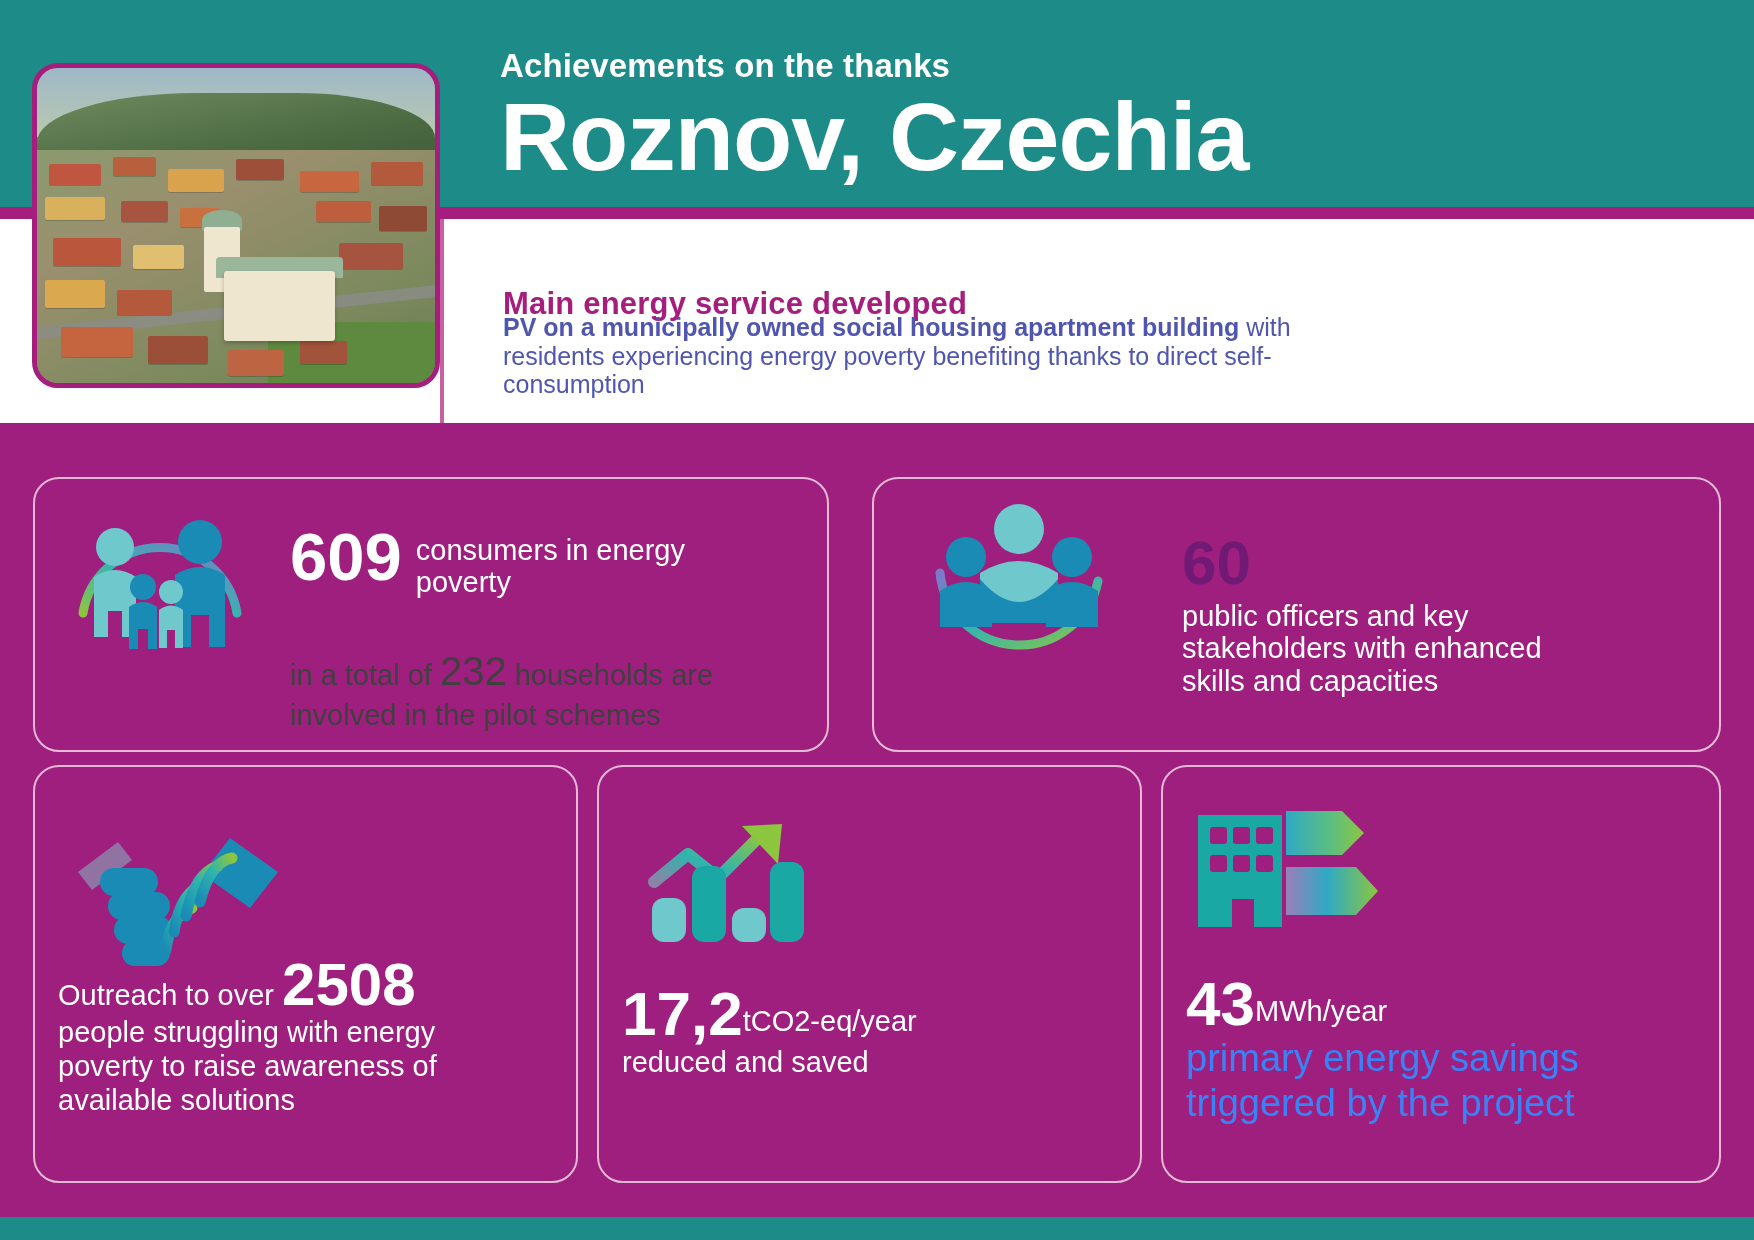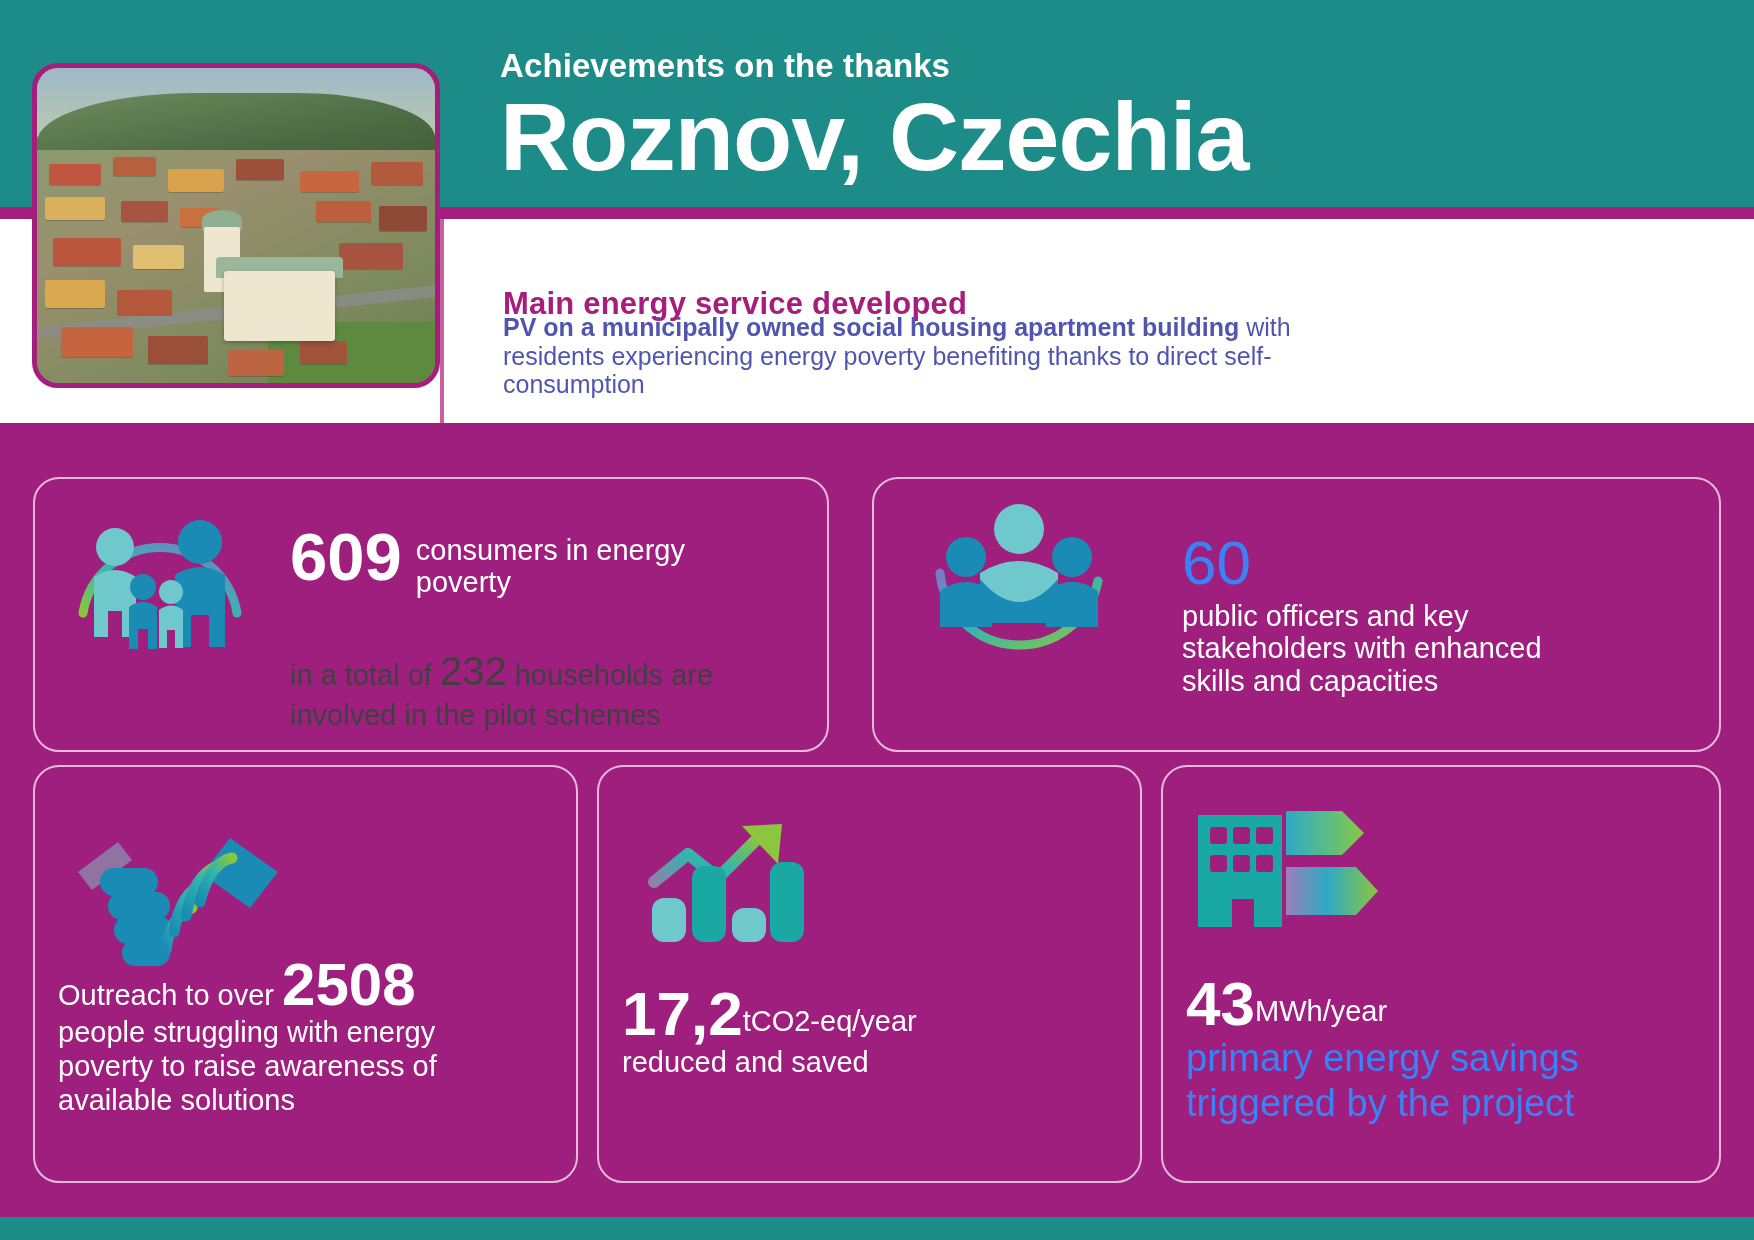--- a/index.html
+++ b/index.html
@@ -132,21 +132,21 @@
   .c1-desc { font-size:29px; line-height:1.12; color:#fff; padding-top:9px; }
   .c1-line2 {
     position:absolute; left:290px; top:645px; width:470px;
     color:#404040; font-size:29px; line-height:1.3;
   }
   .c1-line2 .inl { font-size:40px; }
 
   
   .c2-num {
     position:absolute; left:1182px; top:532px;
-    font-size:62px; font-weight:normal; color:#3b82f6; line-height:1;
+    font-size:62px; font-weight:bold; color:#701a75; line-height:1;
   }
   .c2-desc {
     position:absolute; left:1182px; top:600px; width:420px;
     font-size:29px; line-height:1.12; color:#fff;
   }
 
   
   .c3-text {
     position:absolute; left:58px; top:955px; width:420px;
     font-size:29px; line-height:1.18; color:#fff;

